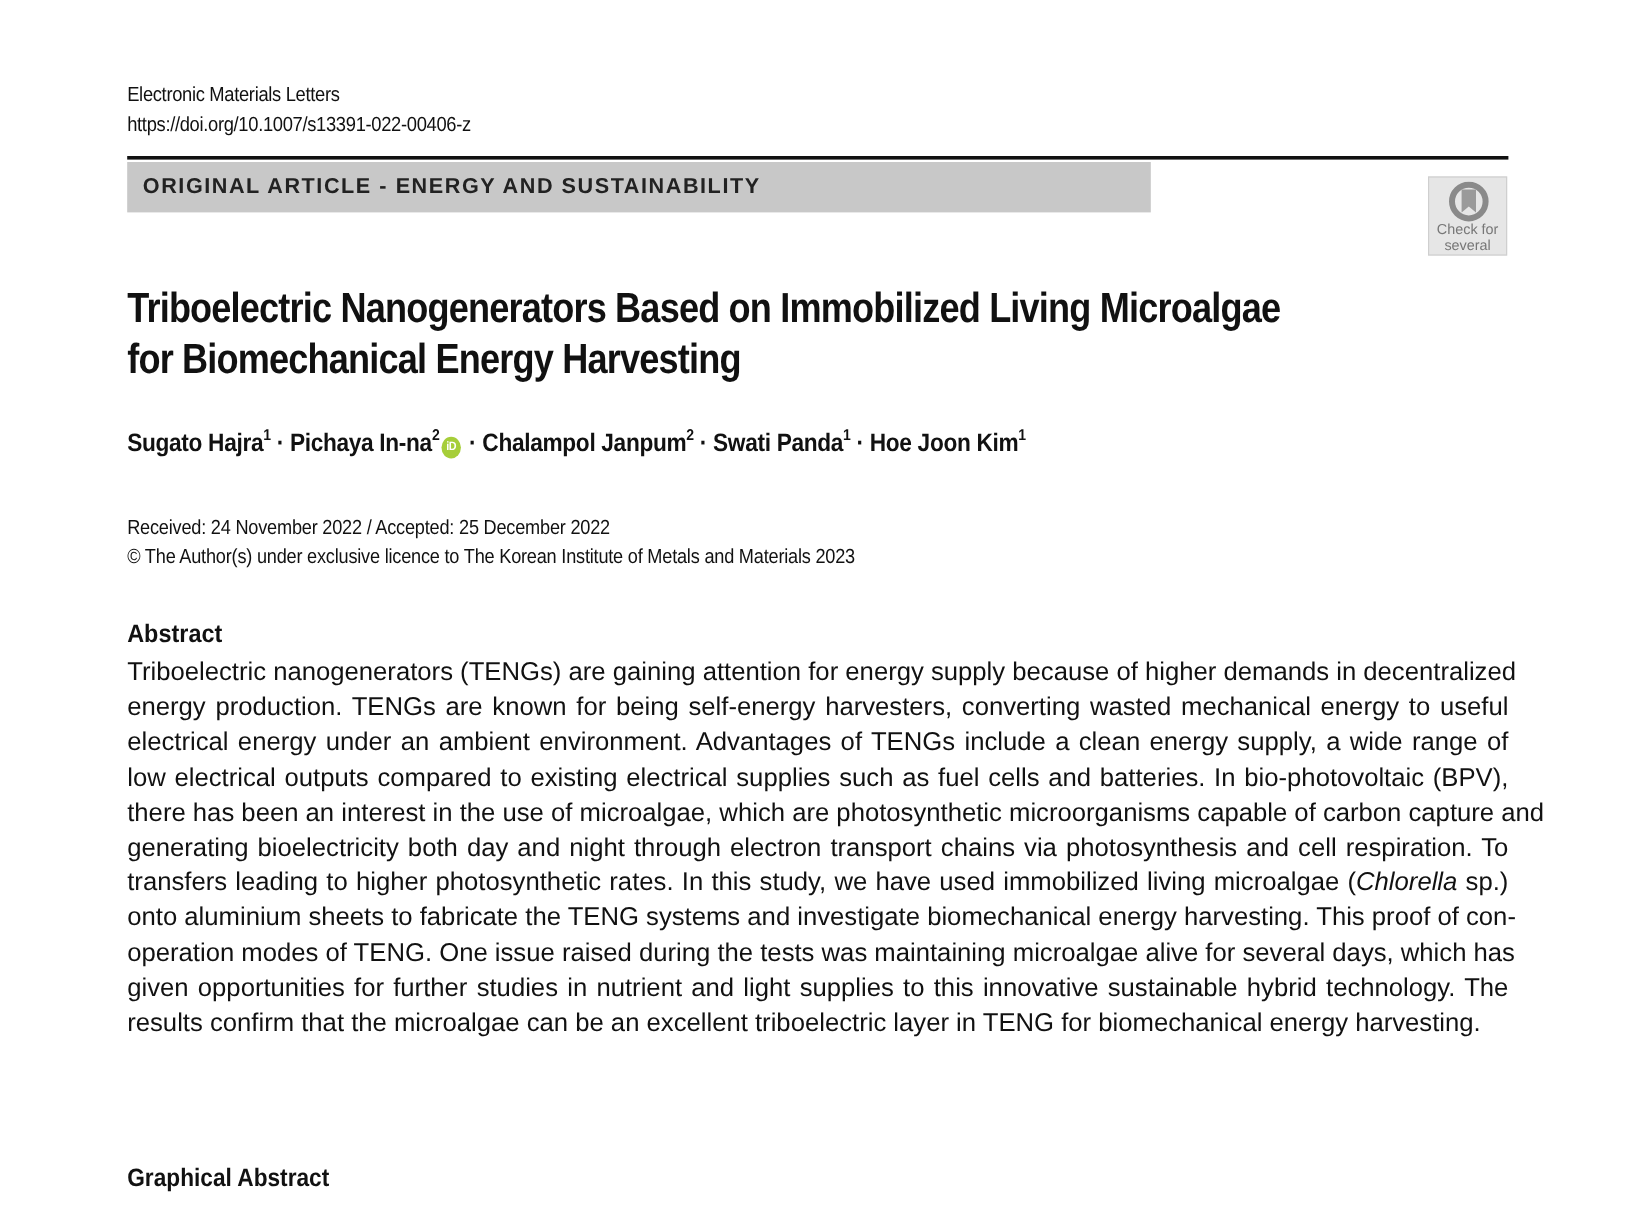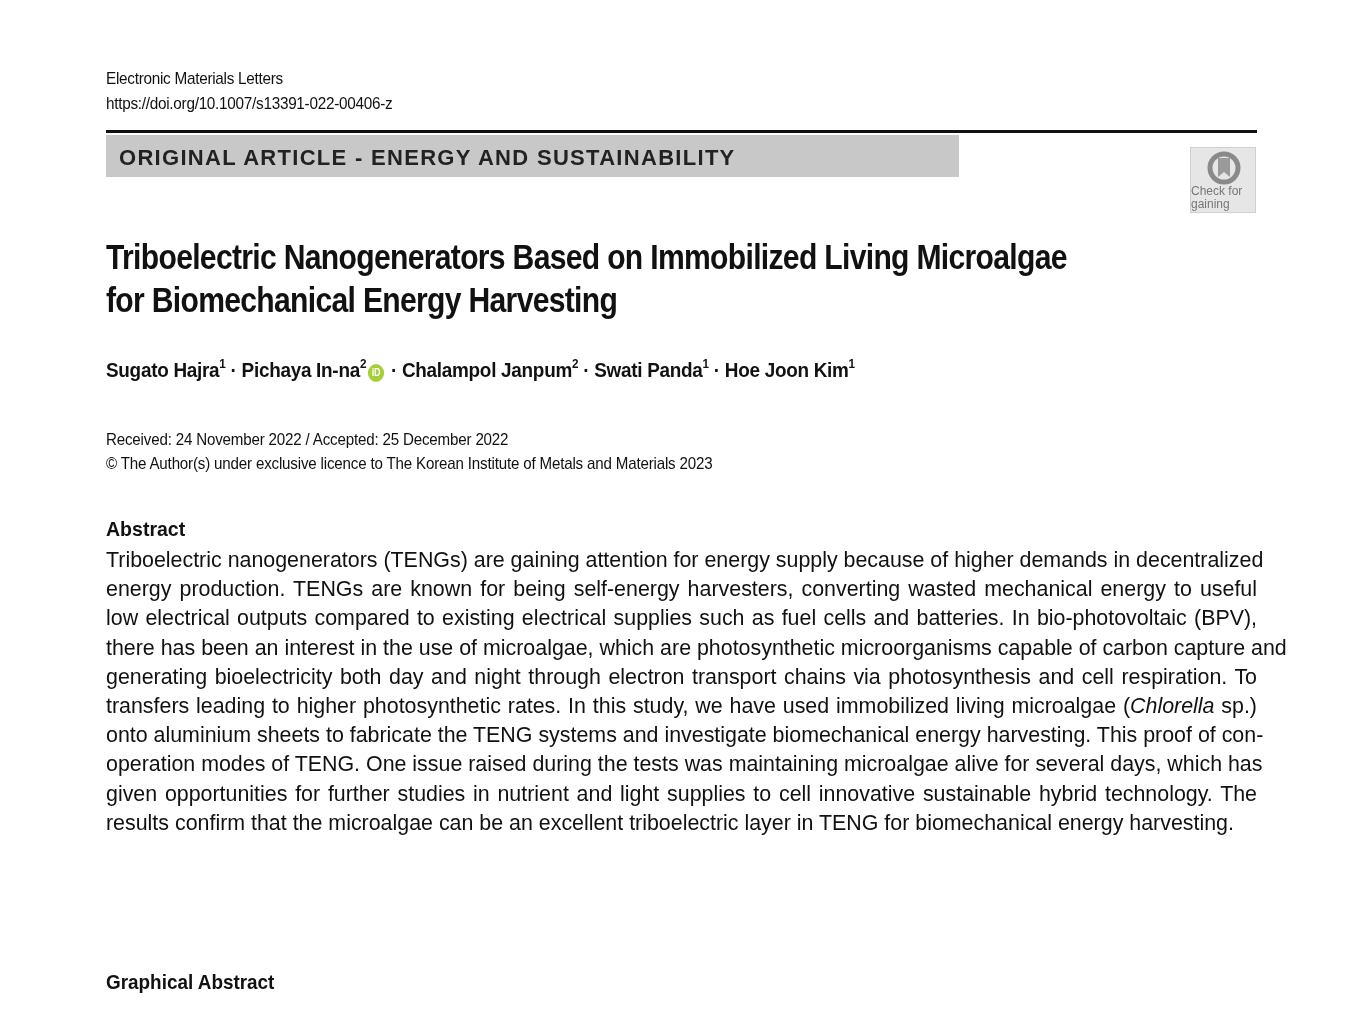--- a/index.html
+++ b/index.html
@@ -5,25 +5,25 @@
   html, body { margin:0; padding:0; background:#ffffff; }
   body { width:1366px; height:1010px; position:relative; overflow:hidden; color:#111; }
   .sans { font-family: "Liberation Sans", "DejaVu Sans", sans-serif; }
   .serif { font-family: Liberation Sans, sans-serif; }
 
   #journal { position:absolute; left:106px; top:67px; font-size:17px; line-height:24px; letter-spacing:-0.3px; transform:scaleX(0.9); transform-origin:left top; }
   #doi { position:absolute; left:106px; top:92px; font-size:17px; line-height:24px; letter-spacing:-0.3px; transform:scaleX(0.9); transform-origin:left top; }
 
   #rule { position:absolute; left:106px; top:130px; width:1151px; height:3px; background:#111; }
   #category-bar { position:absolute; left:106px; top:135px; width:853px; height:42px; background:#c8c8c8; }
-  #category-label { position:absolute; left:13px; top:10px; font-size:22px; font-weight:bold; letter-spacing:1.3px; color:#222; white-space:nowrap; }
+  #category-label { position:absolute; left:13px; top:10px; font-size:18px; font-weight:bold; letter-spacing:1.3px; color:#222; white-space:nowrap; }
 
   #check-updates { position:absolute; left:1190px; top:147px; width:66px; height:66px; background:#e6e6e6; border:1px solid #cfcfcf; box-sizing:border-box; }
   #check-icon { position:absolute; left:16px; top:3px; width:34px; height:34px; }
-  #check-text { position:absolute; left:0; top:37px; width:64px; text-align:left; font-size:12px; line-height:12.5px; color:#777; }
+  #check-text { position:absolute; left:0; top:37px; width:64px; text-align:center; font-size:12px; line-height:12.5px; color:#777; }
 
   #title { position:absolute; left:106px; top:235px; font-size:35px; font-weight:bold; line-height:43px; letter-spacing:-0.8px; white-space:nowrap; transform:scaleX(0.86); transform-origin:left top; }
 
   #authors { position:absolute; left:106px; top:358px; font-size:21px; font-weight:bold; white-space:nowrap; transform:scaleX(0.9); transform-origin:left top; letter-spacing:-0.3px; }
   #authors sup { font-size:13px; vertical-align:9px; line-height:0; }
   .orcid { display:inline-block; width:18px; height:18px; border-radius:50%; background:#a6ce39; color:#fff; font-size:10px; line-height:18px; text-align:center; vertical-align:1px; font-weight:bold; margin:0 2px; }
 
   #received { position:absolute; left:106px; top:428px; font-size:17px; line-height:24px; white-space:nowrap; transform:scaleX(0.89); transform-origin:left top; letter-spacing:-0.2px; }
   #copyright { position:absolute; left:106px; top:452px; font-size:17px; line-height:24px; white-space:nowrap; transform:scaleX(0.89); transform-origin:left top; letter-spacing:-0.2px; }
 
@@ -47,42 +47,43 @@
   <span id="category-label" class="sans">ORIGINAL ARTICLE - ENERGY AND SUSTAINABILITY</span>
 </div>
 
 <div id="check-updates" class="sans">
   <svg id="check-icon" viewBox="0 0 34 34">
     <circle cx="17" cy="17" r="14" fill="none" stroke="#8a8a8a" stroke-width="5"></circle>
     <path d="M11 7 L23 7 L23 26 L17 21 L11 26 Z" fill="#9a9a9a"></path>
   </svg>
   <div id="check-text">
     <div>Check for</div>
-    <div>gaining</div>
+    <div>several</div>
   </div>
 </div>
 
 <div id="title" class="sans">
   <div>Triboelectric Nanogenerators Based on Immobilized Living Microalgae</div>
   <div>for Biomechanical Energy Harvesting</div>
 </div>
 
 <div id="authors" class="sans"><span>Sugato Hajra</span><sup>1</sup><span> · </span><span>Pichaya In-na</span><sup>2</sup><span class="orcid" style="background: rgb(166, 206, 57);">iD</span><span> · </span><span>Chalampol Janpum</span><sup>2</sup><span> · </span><span>Swati Panda</span><sup>1</sup><span> · </span><span>Hoe Joon Kim</span><sup>1</sup></div>
 
 <div id="received" class="sans">Received: 24 November 2022 / Accepted: 25 December 2022</div>
 <div id="copyright" class="sans">© The Author(s) under exclusive licence to The Korean Institute of Metals and Materials 2023</div>
 
 <div id="abstract-heading" class="sans">Abstract</div>
 
 <div id="abstract-body" class="serif">
   <span class="aline">Triboelectric nanogenerators (TENGs) are gaining attention for energy supply because of higher demands in decentralized</span>
   <span class="aline">energy production. TENGs are known for being self-energy harvesters, converting wasted mechanical energy to useful</span>
+  <span class="aline">electrical energy under an ambient environment. Advantages of TENGs include a clean energy supply, a wide range of</span>
   <span class="aline">low electrical outputs compared to existing electrical supplies such as fuel cells and batteries. In bio-photovoltaic (BPV),</span>
   <span class="aline">there has been an interest in the use of microalgae, which are photosynthetic microorganisms capable of carbon capture and</span>
   <span class="aline">generating bioelectricity both day and night through electron transport chains via photosynthesis and cell respiration. To</span>
   <span class="aline"><span>transfers leading to higher photosynthetic rates. In this study, we have used immobilized living microalgae (</span><i>Chlorella</i><span> sp.)</span></span>
   <span class="aline">onto aluminium sheets to fabricate the TENG systems and investigate biomechanical energy harvesting. This proof of con-</span>
   <span class="aline">operation modes of TENG. One issue raised during the tests was maintaining microalgae alive for several days, which has</span>
-  <span class="aline">given opportunities for further studies in nutrient and light supplies to cell innovative sustainable hybrid technology. The</span>
+  <span class="aline">given opportunities for further studies in nutrient and light supplies to this innovative sustainable hybrid technology. The</span>
   <span class="aline last">results confirm that the microalgae can be an excellent triboelectric layer in TENG for biomechanical energy harvesting.</span>
 </div>
 
 <div id="graphical-heading" class="sans">Graphical Abstract</div>
 
 </body></html>

